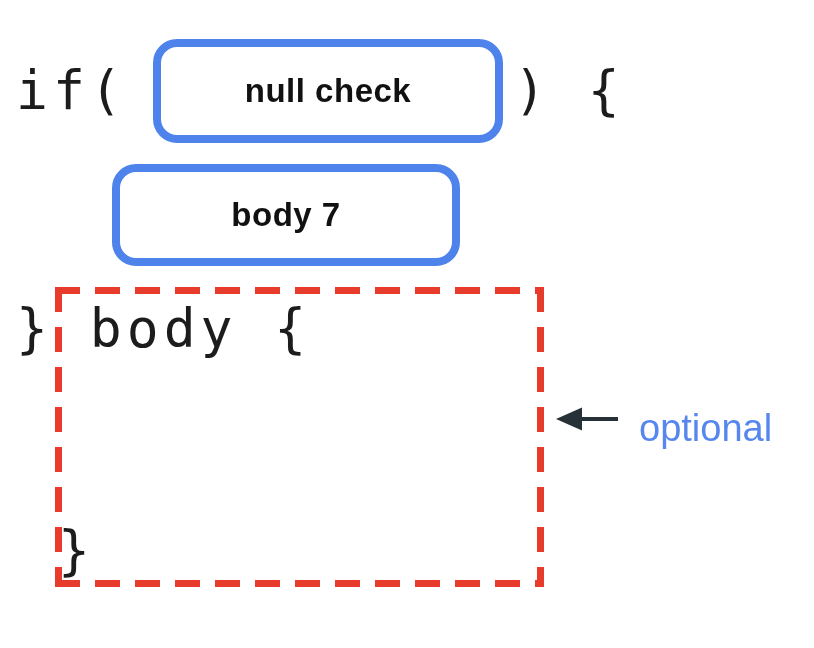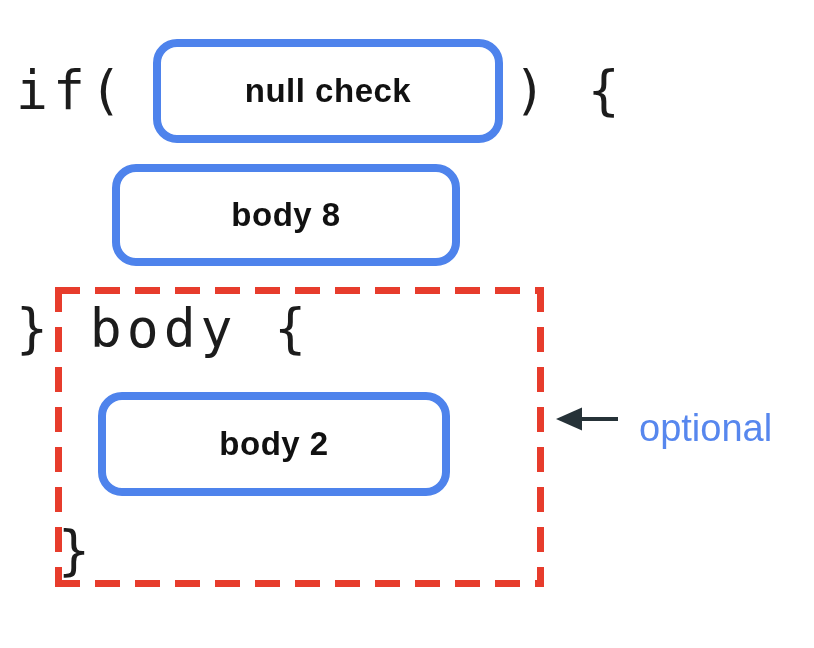--- a/index.html
+++ b/index.html
@@ -63,30 +63,27 @@
 
   <div class="code" style="left:16px;top:64px;">if(</div>
 
   <div class="blue-box" style="left:153px;top:39px;width:350px;height:104px;">
     <span class="box-label">null check</span>
   </div>
 
   <div class="code" style="left:514px;top:64px;">) {</div>
 
   <div class="blue-box" style="left:112px;top:164px;width:348px;height:102px;">
-    <span class="box-label">body 8</span>
+    <span class="box-label">body 7</span>
   </div>
 
   <div class="optional-region"></div>
 
   <div class="code" style="left:16px;top:302px;">} body {</div>
 
-  <div class="blue-box" style="left:98px;top:392px;width:352px;height:104px;">
-    <span class="box-label">body 2</span>
-  </div>
 
   <div class="code" style="left:58px;top:524px;">}</div>
 
   <svg class="arrow-svg" width="64" height="26" viewBox="0 0 64 26">
     <polygon class="arrow-shape" points="0,13 26,1.5 26,24.5"></polygon>
     <rect class="arrow-shape" x="20" y="11" width="42" height="4"></rect>
   </svg>
 
   <div class="annotation-label">optional</div>
 

